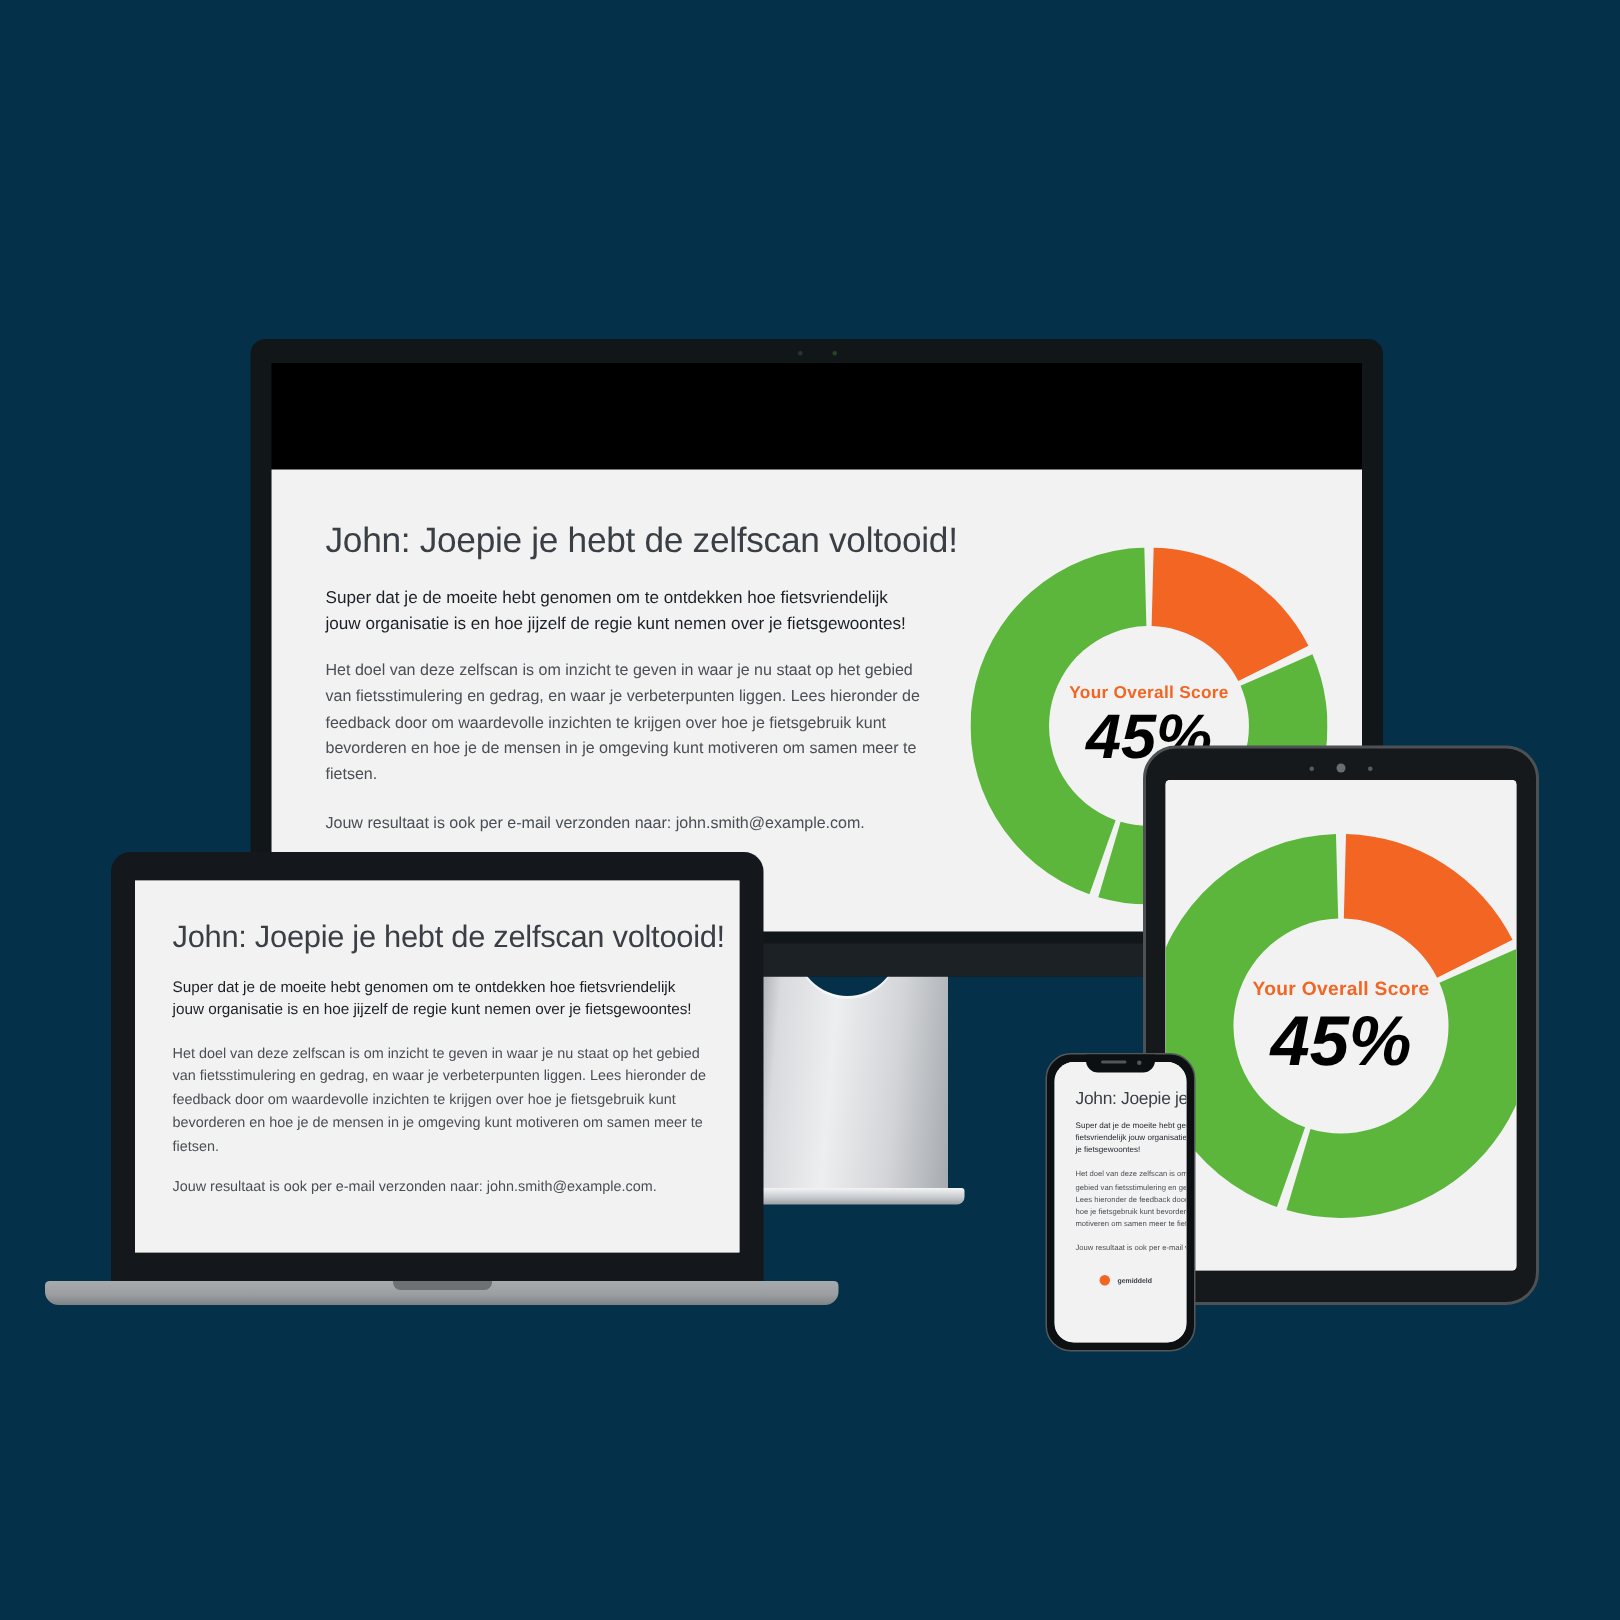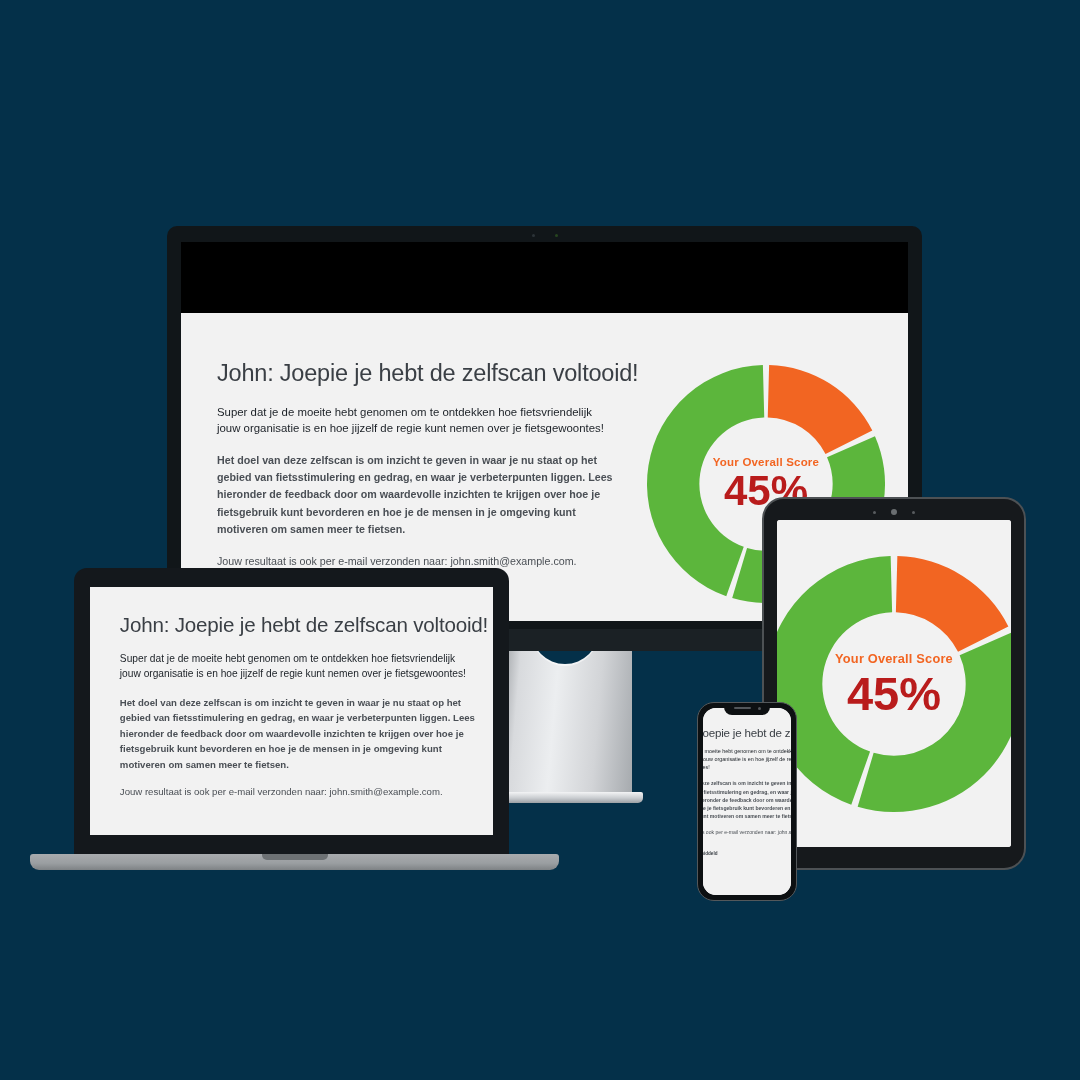--- a/index.html
+++ b/index.html
@@ -28,21 +28,20 @@
     height: 100%;
     position: relative;
     overflow: hidden;
   }
   .report-inner {
     display: flex;
     flex-direction: row;
     width: 100%;
     height: 100%;
     box-sizing: border-box;
-    align-items: center;
   }
   .report-text {
     flex: 1 1 auto;
     min-width: 0;
     box-sizing: border-box;
   }
   .report-chart-col {
     flex: 0 0 auto;
     display: flex;
     align-items: center;
@@ -55,21 +54,21 @@
     letter-spacing: -0.2px;
     white-space: nowrap;
   }
   .r-lead {
     color: #1b2026;
     font-weight: 400;
     line-height: 1.45;
   }
   .r-body {
     color: #4a4f55;
-    font-weight: 700;
+    font-weight: 400;
     line-height: 1.62;
   }
   .r-note {
     color: #4a4f55;
     font-weight: 400;
     line-height: 1.5;
   }
   .legend {
     display: flex;
     flex-direction: row;
@@ -101,24 +100,25 @@
     justify-content: center;
     pointer-events: none;
   }
   .donut-caption {
     color: #F26522;
     font-weight: 700;
     white-space: nowrap;
     letter-spacing: 0.2px;
   }
   .donut-value {
-    color: #b91c1c;
+    color: #000000;
     font-weight: 700;
     line-height: 1;
     white-space: nowrap;
+    font-style: italic;
   }
 
   
   #monitor {
     position: absolute;
     left: 167px;
     top: 226px;
     width: 755px;
     height: 425px;
   }

